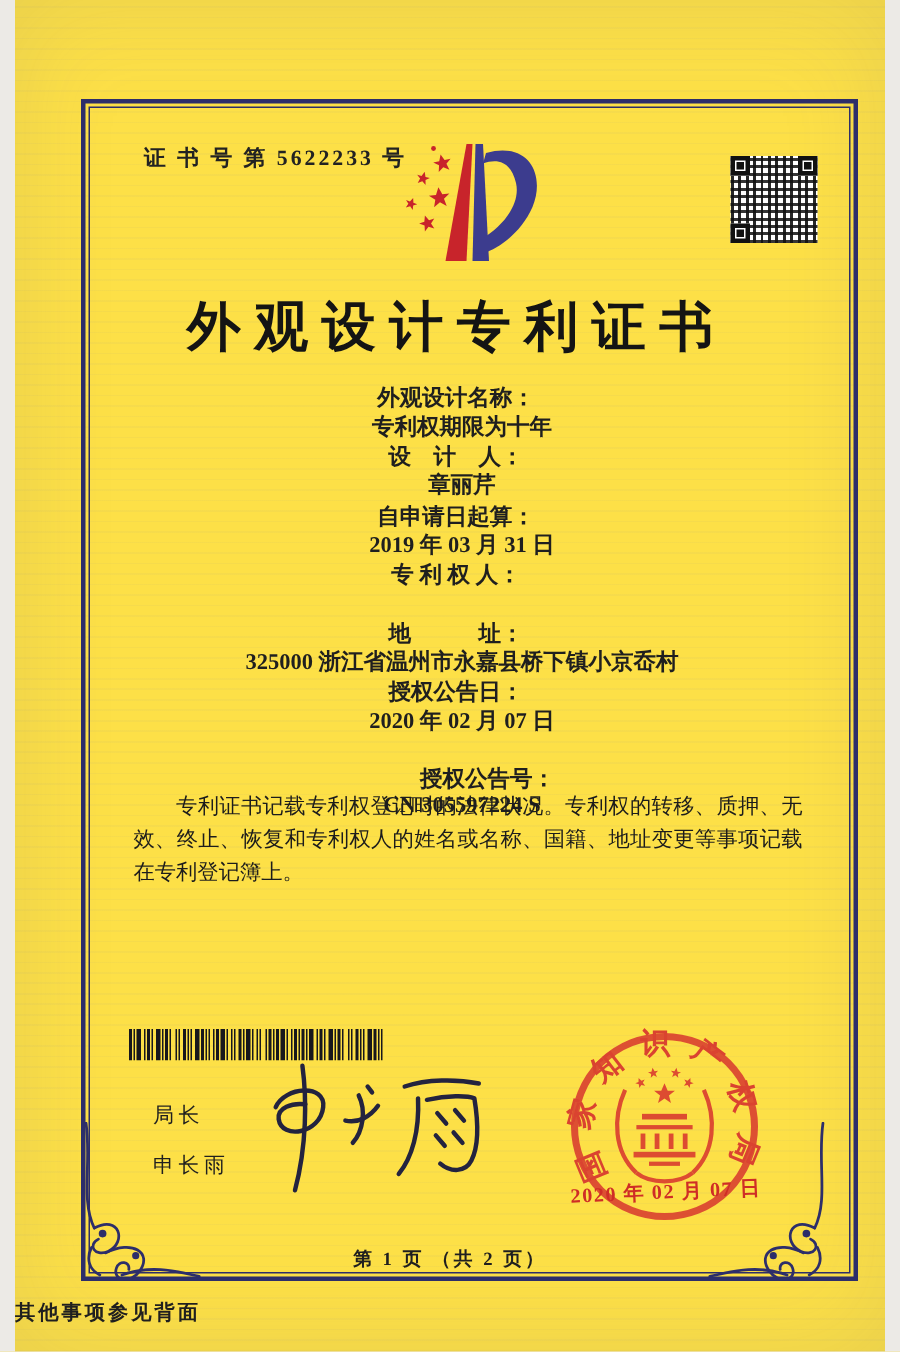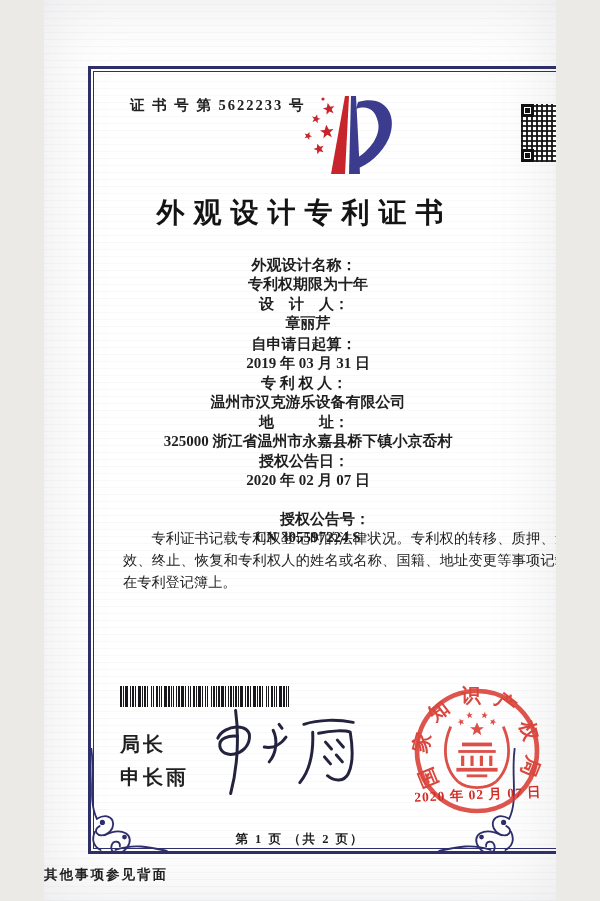--- a/index.html
+++ b/index.html
@@ -1,18 +1,18 @@
 <!DOCTYPE html>
 <html><head>
 <meta charset="utf-8">
 <style>
   html,body{margin:0;padding:0;background:#eceae6;}
   .page{
-    position:relative;width:512px;height:901px;margin:0 auto;
-    background:#ffffff;overflow:hidden;
+    position:relative;width:580px;height:901px;margin:0 auto;
+    background:#fde047;overflow:hidden;
     font-family:"Liberation Serif","DejaVu Serif",serif;color:#1f1f1f;
     box-shadow:inset 0 0 70px rgba(100,100,110,.14);
   }
   .page::before{
     content:"";position:absolute;inset:0;pointer-events:none;
     background:repeating-linear-gradient(0deg,rgba(120,130,160,.05) 0 1px,transparent 1px 7px);
   }
   .frame{
     position:absolute;left:44px;top:66px;width:518px;height:788px;
     border:3px solid #2d2e6a;box-sizing:border-box;
@@ -32,31 +32,31 @@
       repeating-linear-gradient(90deg,rgba(17,17,17,.9) 0 2px,transparent 2px 5px),
       repeating-linear-gradient(0deg,rgba(17,17,17,.85) 0 2px,transparent 2px 5px);
   }
   .qr .finder{
     position:absolute;width:13px;height:13px;background:#fff;border:3px solid #111;box-sizing:border-box;
   }
   .qr .finder::after{content:"";position:absolute;inset:1px;background:#111;}
   .qr .f-tl{left:0;top:0}.qr .f-tr{right:0;top:0}.qr .f-bl{left:0;bottom:0}
   .title{
     position:absolute;left:0;top:194px;width:100%;text-align:center;
-    font-size:28px;font-weight:700;letter-spacing:9px;padding-left:9px;box-sizing:border-box;color:#141414;
+    font-size:36px;font-weight:700;letter-spacing:9px;padding-left:9px;box-sizing:border-box;color:#141414;
   }
   .fields{position:absolute;left:78px;top:256px;right:70px;}
   .frow{height:39.3px;display:flex;align-items:center;font-size:15px;font-weight:600;white-space:nowrap;flex-direction:column;}
   .flabel{display:inline-block;}
   .fvalue{margin-left:8px;}
   .pair2{margin-left:42px;margin-top:20px;}
   .paras{position:absolute;left:79px;top:528px;width:446px;font-size:14.2px;line-height:21.8px;text-align:justify;color:#1c1c1c;}
   .paras p{margin:0;text-indent:2em;}
   .barcode{position:absolute;left:76px;top:686px;}
-  .officer{position:absolute;left:76px;top:728px;font-size:20px;font-weight:700;letter-spacing:3px;line-height:33px;}
+  .officer{position:absolute;left:92px;top:728px;font-size:14px;font-weight:400;letter-spacing:3px;line-height:33px;}
   .officer div{margin:0;}
   .signature{position:absolute;left:158px;top:702px;width:168px;height:100px;}
   .seal{position:absolute;left:358px;top:676px;width:150px;height:150px;opacity:.93;}
   .seal-date{
     position:absolute;left:368px;top:786px;width:132px;text-align:center;
     color:#cf2d26;font-size:13.5px;font-weight:700;letter-spacing:1px;transform:rotate(-2.5deg);
   }
   .page-info{position:absolute;left:0;top:831px;width:100%;text-align:center;font-size:12.5px;font-weight:600;letter-spacing:2px;}
   .back-note{position:absolute;left:0;top:866px;width:100%;font-size:13.5px;font-weight:700;letter-spacing:2px;}
   .ornament{position:absolute;width:92px;height:112px;}
@@ -127,21 +127,20 @@
     <div class="frow">
       <span class="flabel">设　计　人：</span>
       <span class="fvalue">章丽芹</span>
     </div>
     <div class="frow">
       <span class="flabel">自申请日起算：</span>
       <span class="fvalue">2019 年 03 月 31 日</span>
     </div>
     <div class="frow">
       <span class="flabel">专 利 权 人：</span>
-      <span class="fvalue">温州市汉克游乐设备有限公司</span>
     </div>
     <div class="frow">
       <span class="flabel">地　　　址：</span>
       <span class="fvalue">325000 浙江省温州市永嘉县桥下镇小京岙村</span>
     </div>
     <div class="frow">
       <span class="flabel">授权公告日：</span>
       <span class="fvalue">2020 年 02 月 07 日</span>
       <span class="flabel pair2">授权公告号：</span>
       <span class="fvalue">CN 305597224 S</span>

